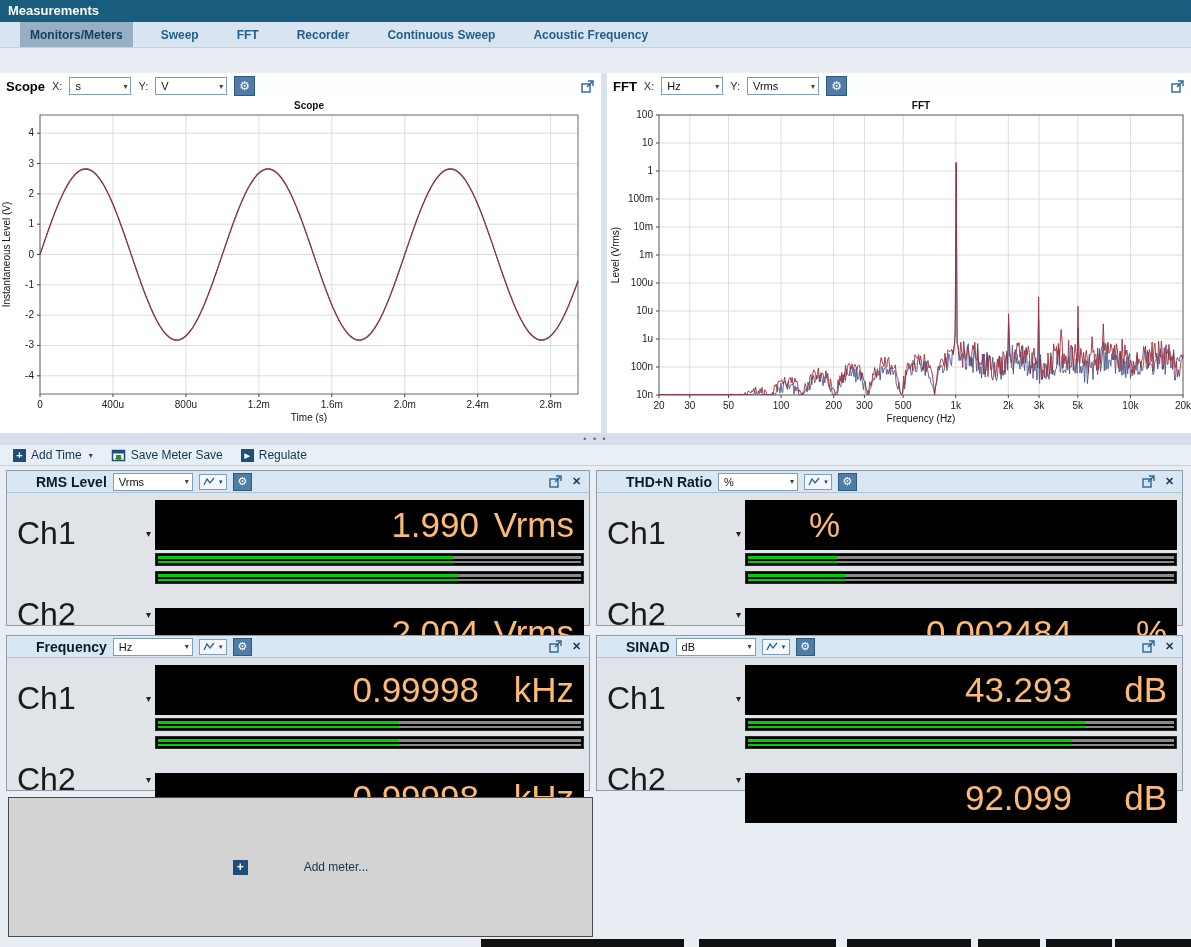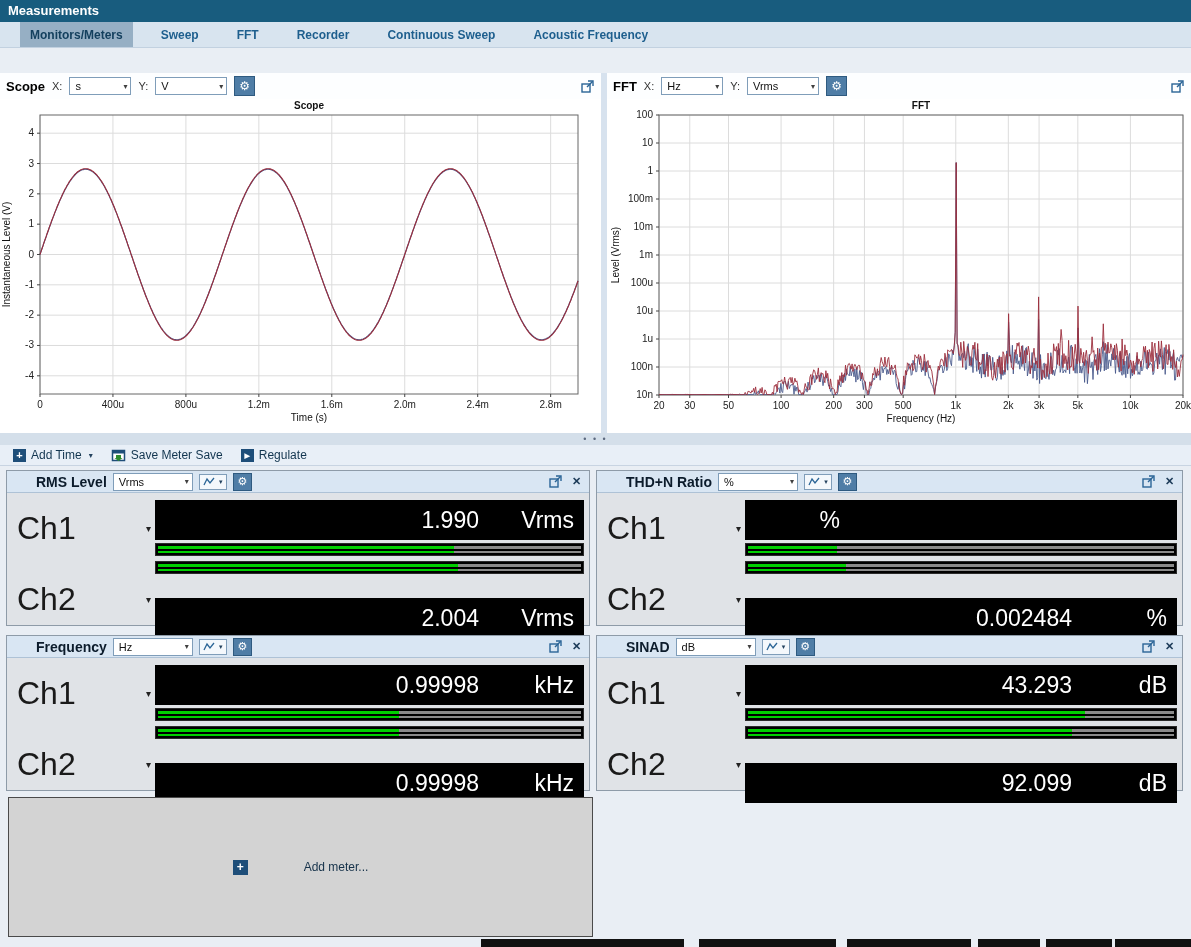--- a/index.html
+++ b/index.html
@@ -67,21 +67,21 @@
             justify-content:center;gap:2px;box-sizing:border-box;}
   .mode-btn .dd{font-size:7px;}
   .meter-header .gear-btn{width:17px;height:16px;font-size:11px;}
   .meter-body{padding:7px 0 8px 0;display:flex;flex-direction:column;gap:5px;}
   .ch-row{display:flex;align-items:center;}
   .ch-label{width:148px;display:flex;align-items:center;justify-content:space-between;padding:0 4px 0 10px;box-sizing:border-box;}
   .ch-name{font-size:32px;color:#1A1A1A;}
   .ch-arrow{font-size:10px;color:#222;}
   .ch-right{flex:1;display:flex;flex-direction:column;gap:3px;margin-right:5px;}
   .ch-row.bottom .ch-right{flex-direction:column-reverse;gap:24px;}
-  .ch-display{height:40px;background:#000;display:flex;align-items:center;color:#ffffff;font-size:23px;}
+  .ch-display{height:50px;background:#000;display:flex;align-items:center;color:#fdba74;font-size:35px;}
   .ch-display .val{flex:1;text-align:right;}
   .ch-display .unit{width:95px;text-align:right;padding-right:10px;}
   .ch-bar{height:13px;background:#000;border:1px solid #2A2A2A;padding:2px;display:flex;flex-direction:column;gap:2px;box-sizing:border-box;}
   .bar-line{flex:1;background:#8A8A8A;position:relative;overflow:hidden;}
   .bar-fill{position:absolute;left:0;top:0;bottom:0;background:#00CF00;}
   
   .add-meter-box{position:absolute;left:8px;top:331px;width:585px;height:140px;background:#D3D3D3;border:1px solid #4A4A4A;
                  box-sizing:border-box;display:flex;align-items:center;justify-content:center;gap:8px;}
   .add-meter-box .txt{font-size:12px;color:#16324A;margin-left:48px;}
   .add-meter-box .sq-icon{width:15px;height:15px;font-size:12px;}

